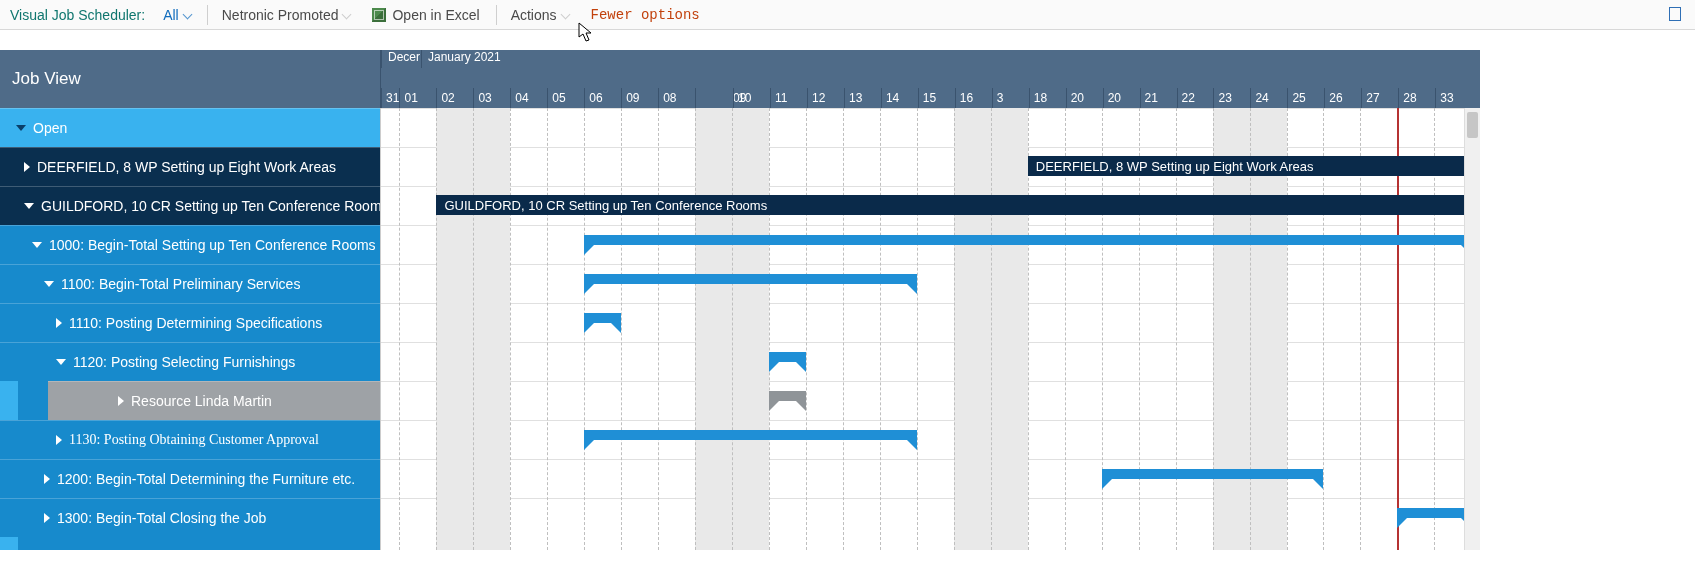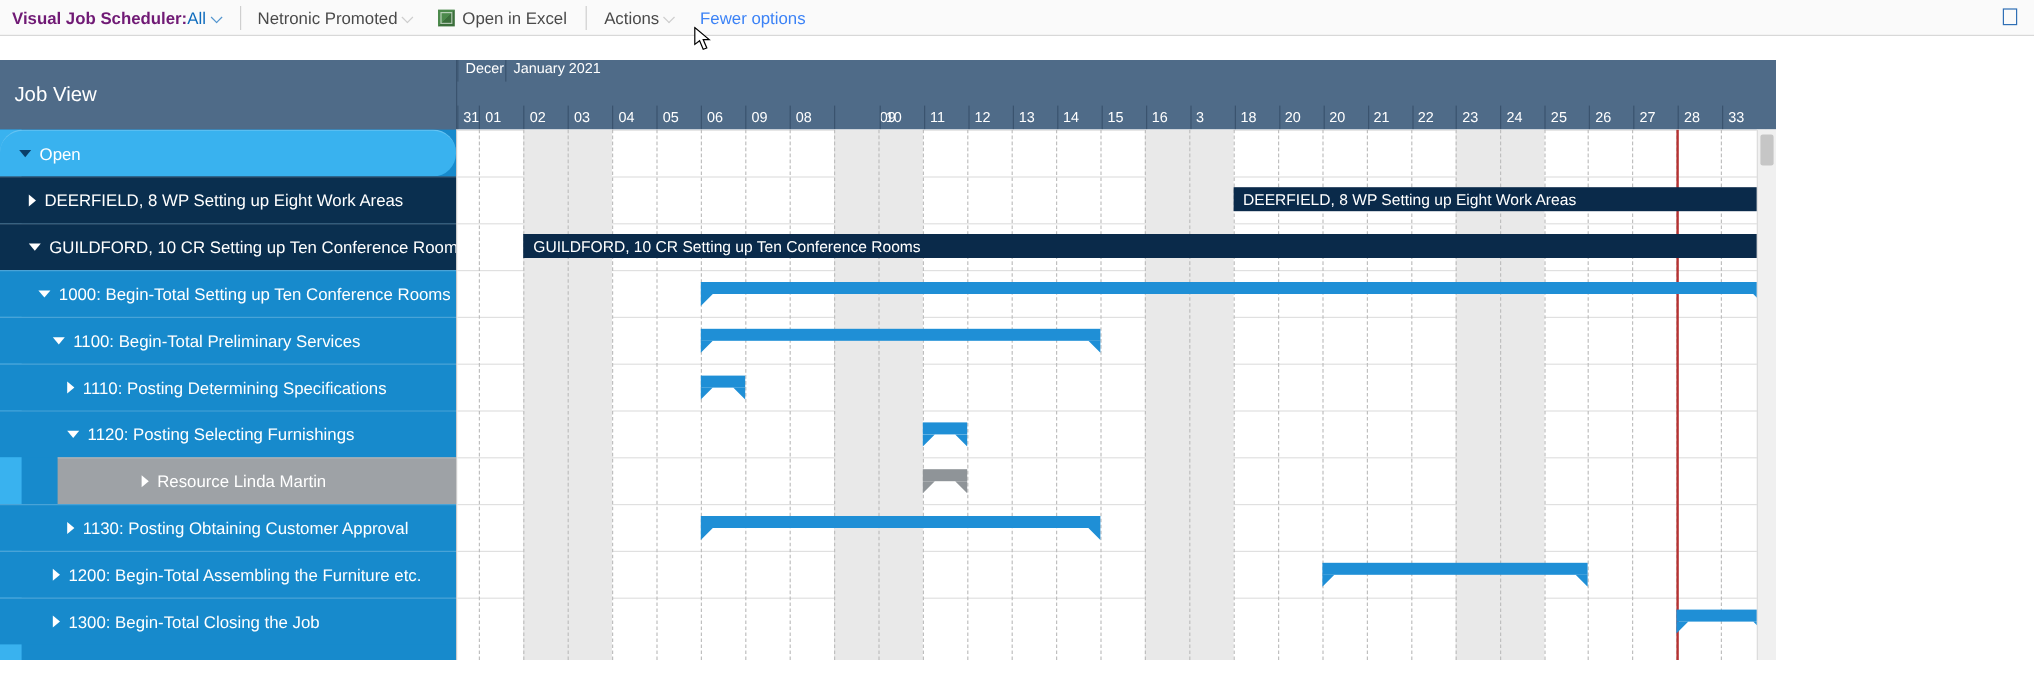--- a/index.html
+++ b/index.html
@@ -15,32 +15,33 @@
   .action-bar {
     display: flex;
     align-items: center;
     height: 30px;
     padding: 0 10px;
     border-bottom: 1px solid #d8d8d8;
     background: #fafafa;
     position: relative;
   }
   .action-bar .title {
-    font-weight: 700;
-    color: #701a75;
+    font-weight: 400;
+    color: #0f766e;
+    margin-right: 18px;
   }
   .ab-item {
     display: inline-flex;
     align-items: center;
     margin-right: 22px;
     cursor: pointer;
     color: #4a4a4a;
   }
   .ab-item.blue { color: #0f6cbd; }
-  .ab-item.grey { color: #3b82f6; }
+  .ab-item.grey { color: #c2410c; font-family: Liberation Mono, monospace; }
   .ab-item .chev {
     width: 7px; height: 7px;
     border: 1px solid currentColor;
     border-top: none; border-left: none;
     transform: rotate(45deg);
     margin-left: 5px;
     opacity: .7;
   }
   .ab-item .chev.light { border-color: #bbb; }
   .vsep {
@@ -248,21 +249,21 @@
 </div>
 
 <div class="scheduler">
 
   <div class="left-col">
     <div class="jobview-header">
       <span>Job View</span>
     </div>
     <div class="leftpad-guide"></div>
     <div class="tree" id="tree">
-        <div class="tree-row lvl0" style="top: 0px; border-radius: 19px;">
+        <div class="tree-row lvl0" style="top: 0px;">
           <span class="arrow down"></span>
           <span>Open</span>
         </div>
         <div class="tree-row lvl1" style="top: 39px;">
           <span class="arrow right"></span>
           <span>DEERFIELD, 8 WP Setting up Eight Work Areas</span>
         </div>
         <div class="tree-row lvl1" style="top: 78px;">
           <span class="arrow down"></span>
           <span>GUILDFORD, 10 CR Setting up Ten Conference Rooms</span>
@@ -280,27 +281,27 @@
           <span>1110: Posting Determining Specifications</span>
         </div>
         <div class="tree-row lvl4" style="top: 234px;">
           <span class="arrow down"></span>
           <span>1120: Posting Selecting Furnishings</span>
         </div>
         <div class="tree-row lvlRes" style="top: 273px; margin-left: 48px;">
           <span class="arrow right"></span>
           <span>Resource Linda Martin</span>
         </div>
-        <div class="tree-row lvl4" style="top: 312px;">
+        <div class="tree-row lvl4" style="top: 312px; font-family: Liberation Serif, serif;">
           <span class="arrow right"></span>
           <span>1130: Posting Obtaining Customer Approval</span>
         </div>
         <div class="tree-row lvl3" style="top: 351px;">
           <span class="arrow right"></span>
-          <span>1200: Begin-Total Assembling the Furniture etc.</span>
+          <span>1200: Begin-Total Determining the Furniture etc.</span>
         </div>
         <div class="tree-row lvl3" style="top: 390px;">
           <span class="arrow right"></span>
           <span>1300: Begin-Total Closing the Job</span>
         </div>
       </div>
   </div>
 
   <div class="timeline-header">
     <div class="th-row th-month" id="th-month">

